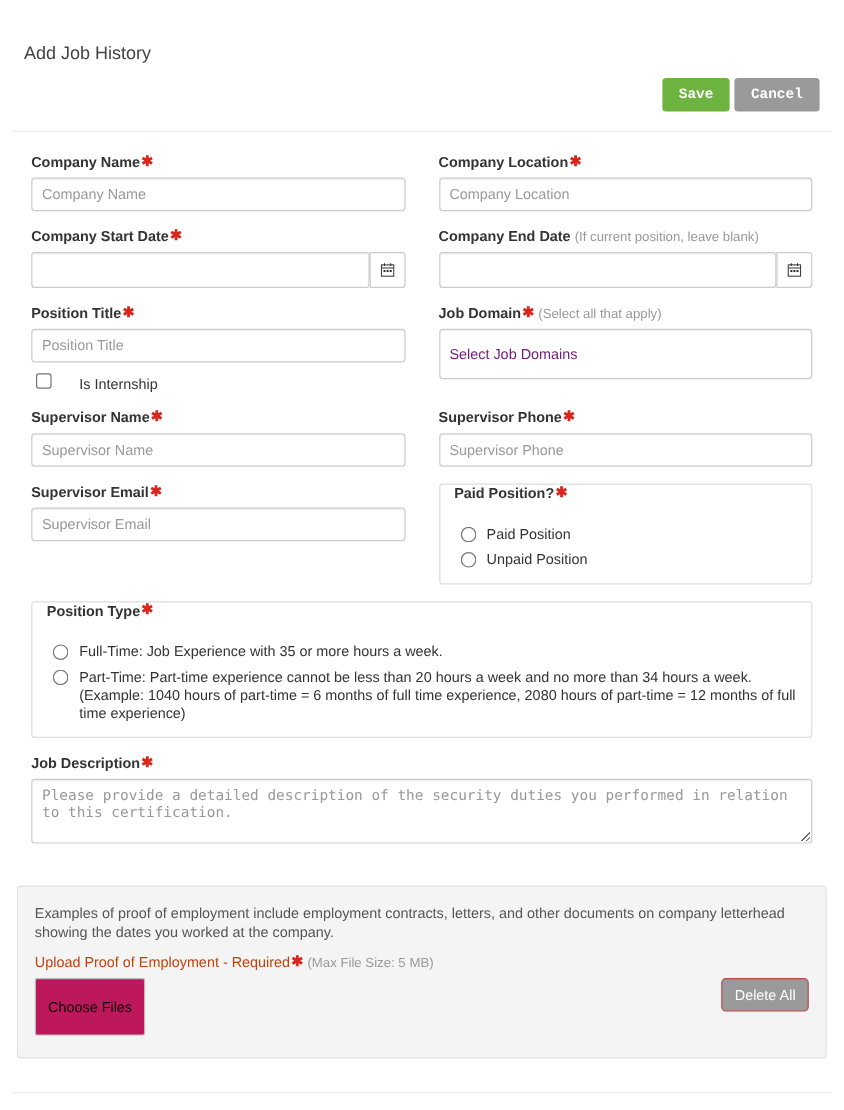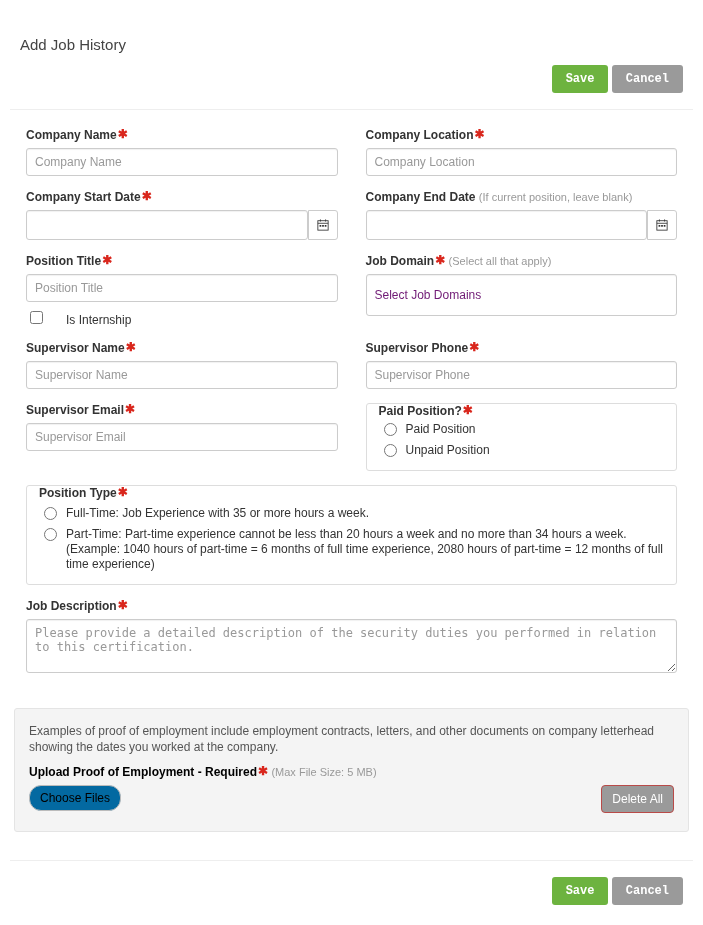--- a/index.html
+++ b/index.html
@@ -132,21 +132,21 @@
     display: flex;
     align-items: flex-end;
     gap: 20px;
   }
   .bordered-box {
     border: 1px solid #ddd;
     border-radius: 3px;
     padding: 0 12px 12px 12px;
   }
   .radio-list {
-    margin-top: 4px;
+    margin-top: 20px;
   }
   .radio-item {
     display: flex;
     align-items: flex-start;
     gap: 6px;
     font-size: 12px;
     color: #333;
     margin-bottom: 6px;
     line-height: 15px;
   }
@@ -162,35 +162,35 @@
     margin: 8px 4px 4px 4px;
     padding: 14px 14px 18px 14px;
     font-size: 12px;
     color: #555;
   }
   .upload-panel .intro {
     margin-bottom: 10px;
     line-height: 16px;
   }
   .upload-label {
-    font-weight: bold;
-    font-size: 12px;
-    color: #000000;
+    font-weight: normal;
+    font-size: 12px;
+    color: #c2410c;
   }
   .upload-row {
     display: flex;
     justify-content: space-between;
     align-items: flex-start;
     margin-top: 6px;
   }
   .choose-btn {
-    background: #0369a1;
+    background: #be185d;
     border: 1px solid #bbb;
-    border-radius: 12px;
-    padding: 5px 10px;
+    border-radius: 2px;
+    padding: 16px 10px;
     font-size: 12px;
     cursor: pointer;
   }
   .footer {
     border-top: 1px solid #eee;
     margin-top: 28px;
     padding: 16px 10px 8px 10px;
     text-align: right;
   }
   .select-box {

